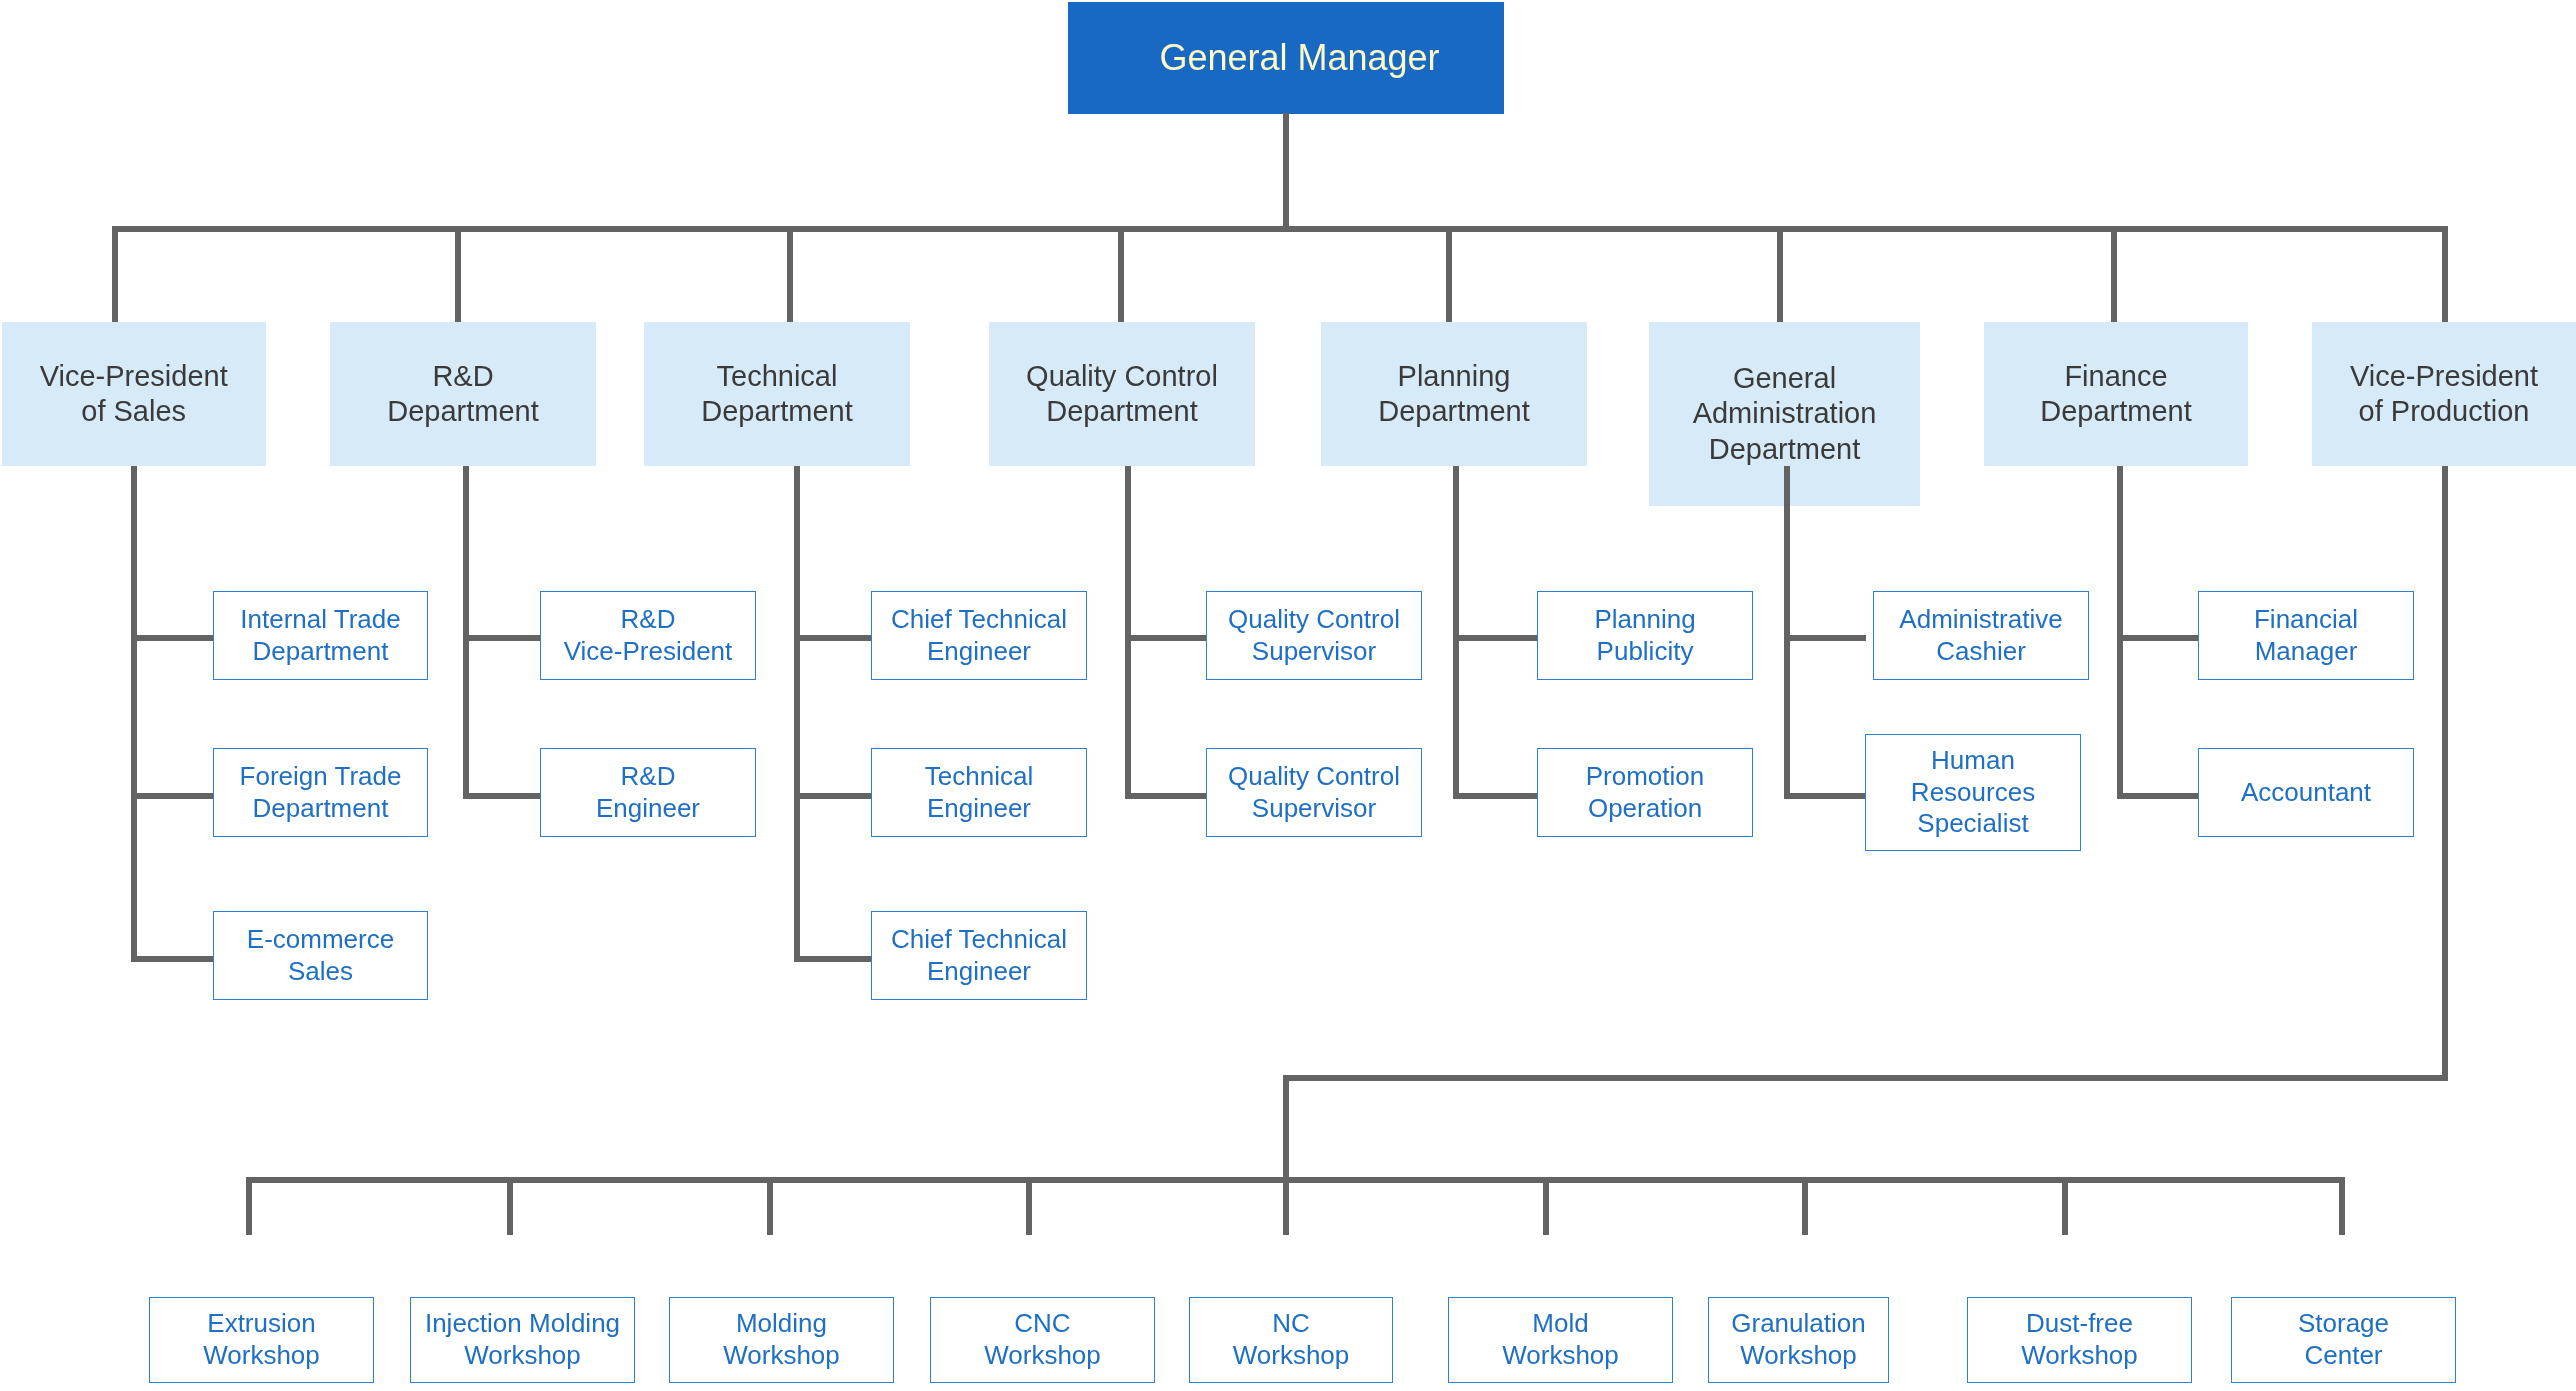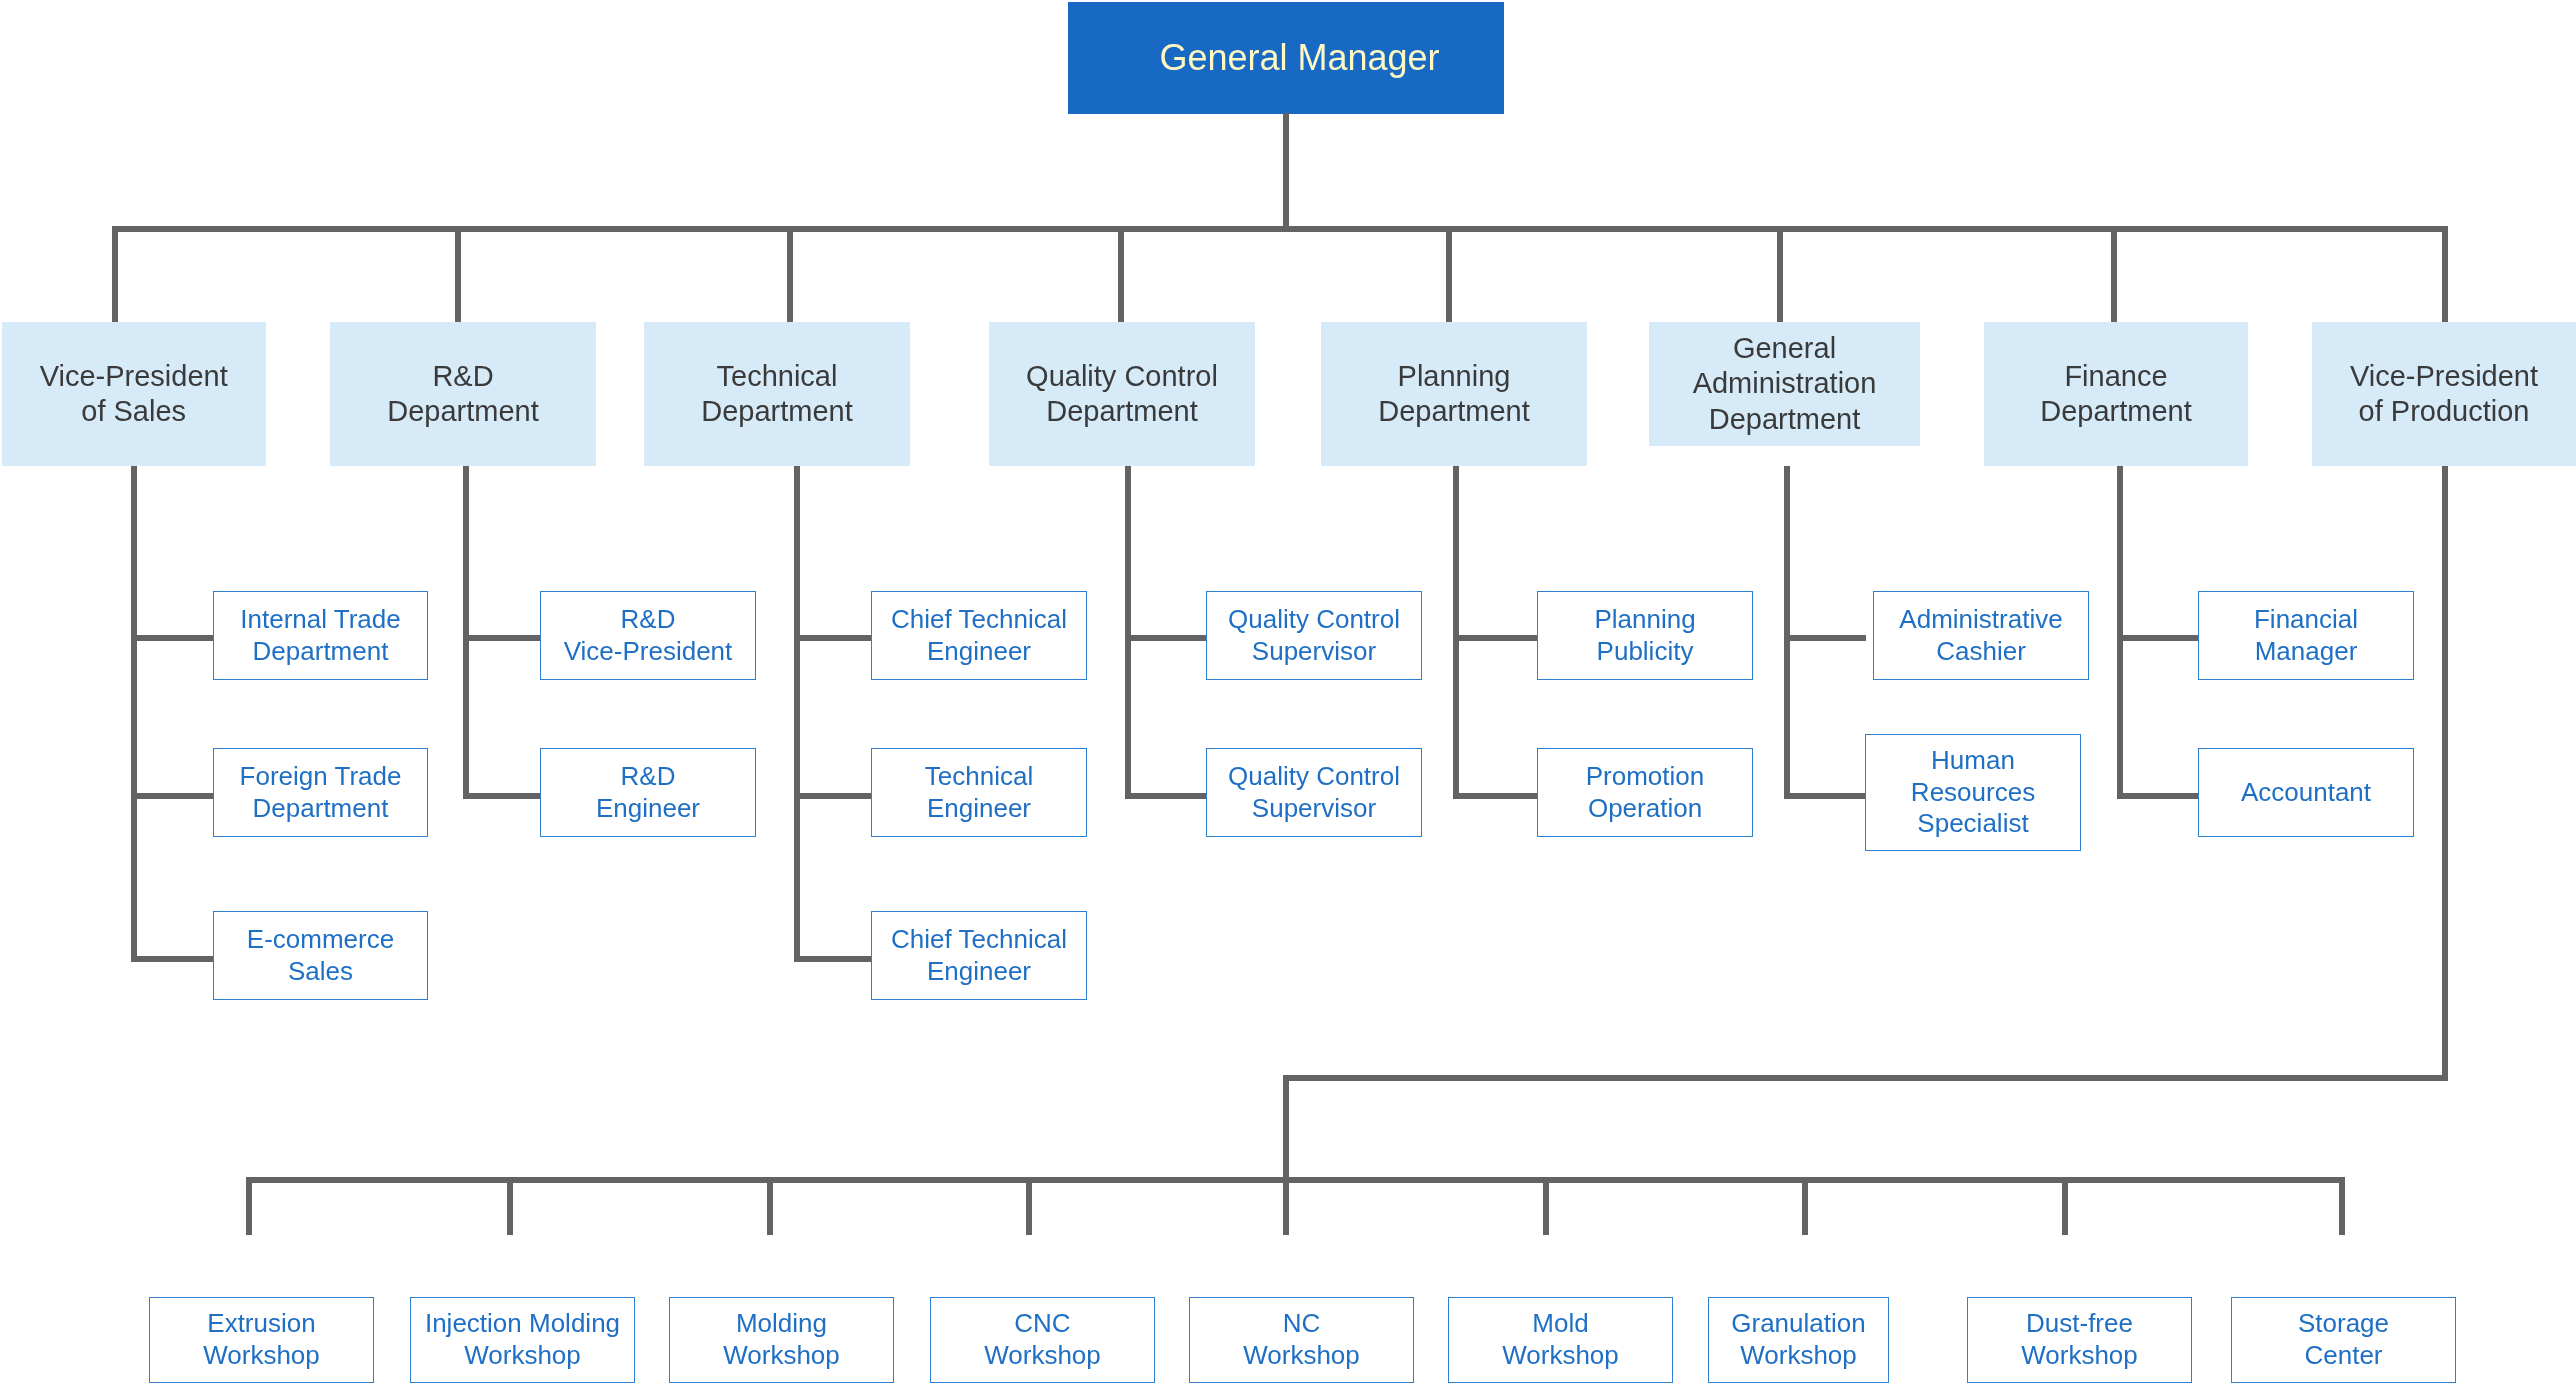--- a/index.html
+++ b/index.html
@@ -107,21 +107,21 @@
 Department</span>
   </div>
   <div class="node node-dept" style="left:989px; top:322px; width:266px; height:144px;">
     <span class="node-label">Quality Control
 Department</span>
   </div>
   <div class="node node-dept" style="left:1321px; top:322px; width:266px; height:144px;">
     <span class="node-label">Planning
 Department</span>
   </div>
-  <div class="node node-dept" style="left:1649px; top:322px; width:271px; height:124px;align-items:center;">
+  <div class="node node-dept" style="left:1649px; top:322px; width:271px; height:184px;align-items:center;">
     <span class="node-label">General
 Administration
 Department</span>
   </div>
   <div class="node node-dept" style="left:1984px; top:322px; width:264px; height:144px;">
     <span class="node-label">Finance
 Department</span>
   </div>
   <div class="node node-dept" style="left:2312px; top:322px; width:264px; height:144px;">
     <span class="node-label">Vice-President
@@ -253,21 +253,21 @@
 Workshop</span>
   </div>
   <div class="node node-workshop" style="left:653px; top:1297px; width:225px; height:86px;">
     <span class="node-label">Molding
 Workshop</span>
   </div>
   <div class="node node-workshop" style="left:914px; top:1297px; width:225px; height:86px;">
     <span class="node-label">CNC
 Workshop</span>
   </div>
-  <div class="node node-workshop" style="left:1173px; top:1297px; width:225px; height:86px;">
+  <div class="node node-workshop" style="left:1173px; top:1297px; width:204px; height:86px;">
     <span class="node-label">NC
 Workshop</span>
   </div>
   <div class="node node-workshop" style="left:1432px; top:1297px; width:225px; height:86px;">
     <span class="node-label">Mold
 Workshop</span>
   </div>
   <div class="node node-workshop" style="left:1692px; top:1297px; width:181px; height:86px;">
     <span class="node-label">Granulation
 Workshop</span>

